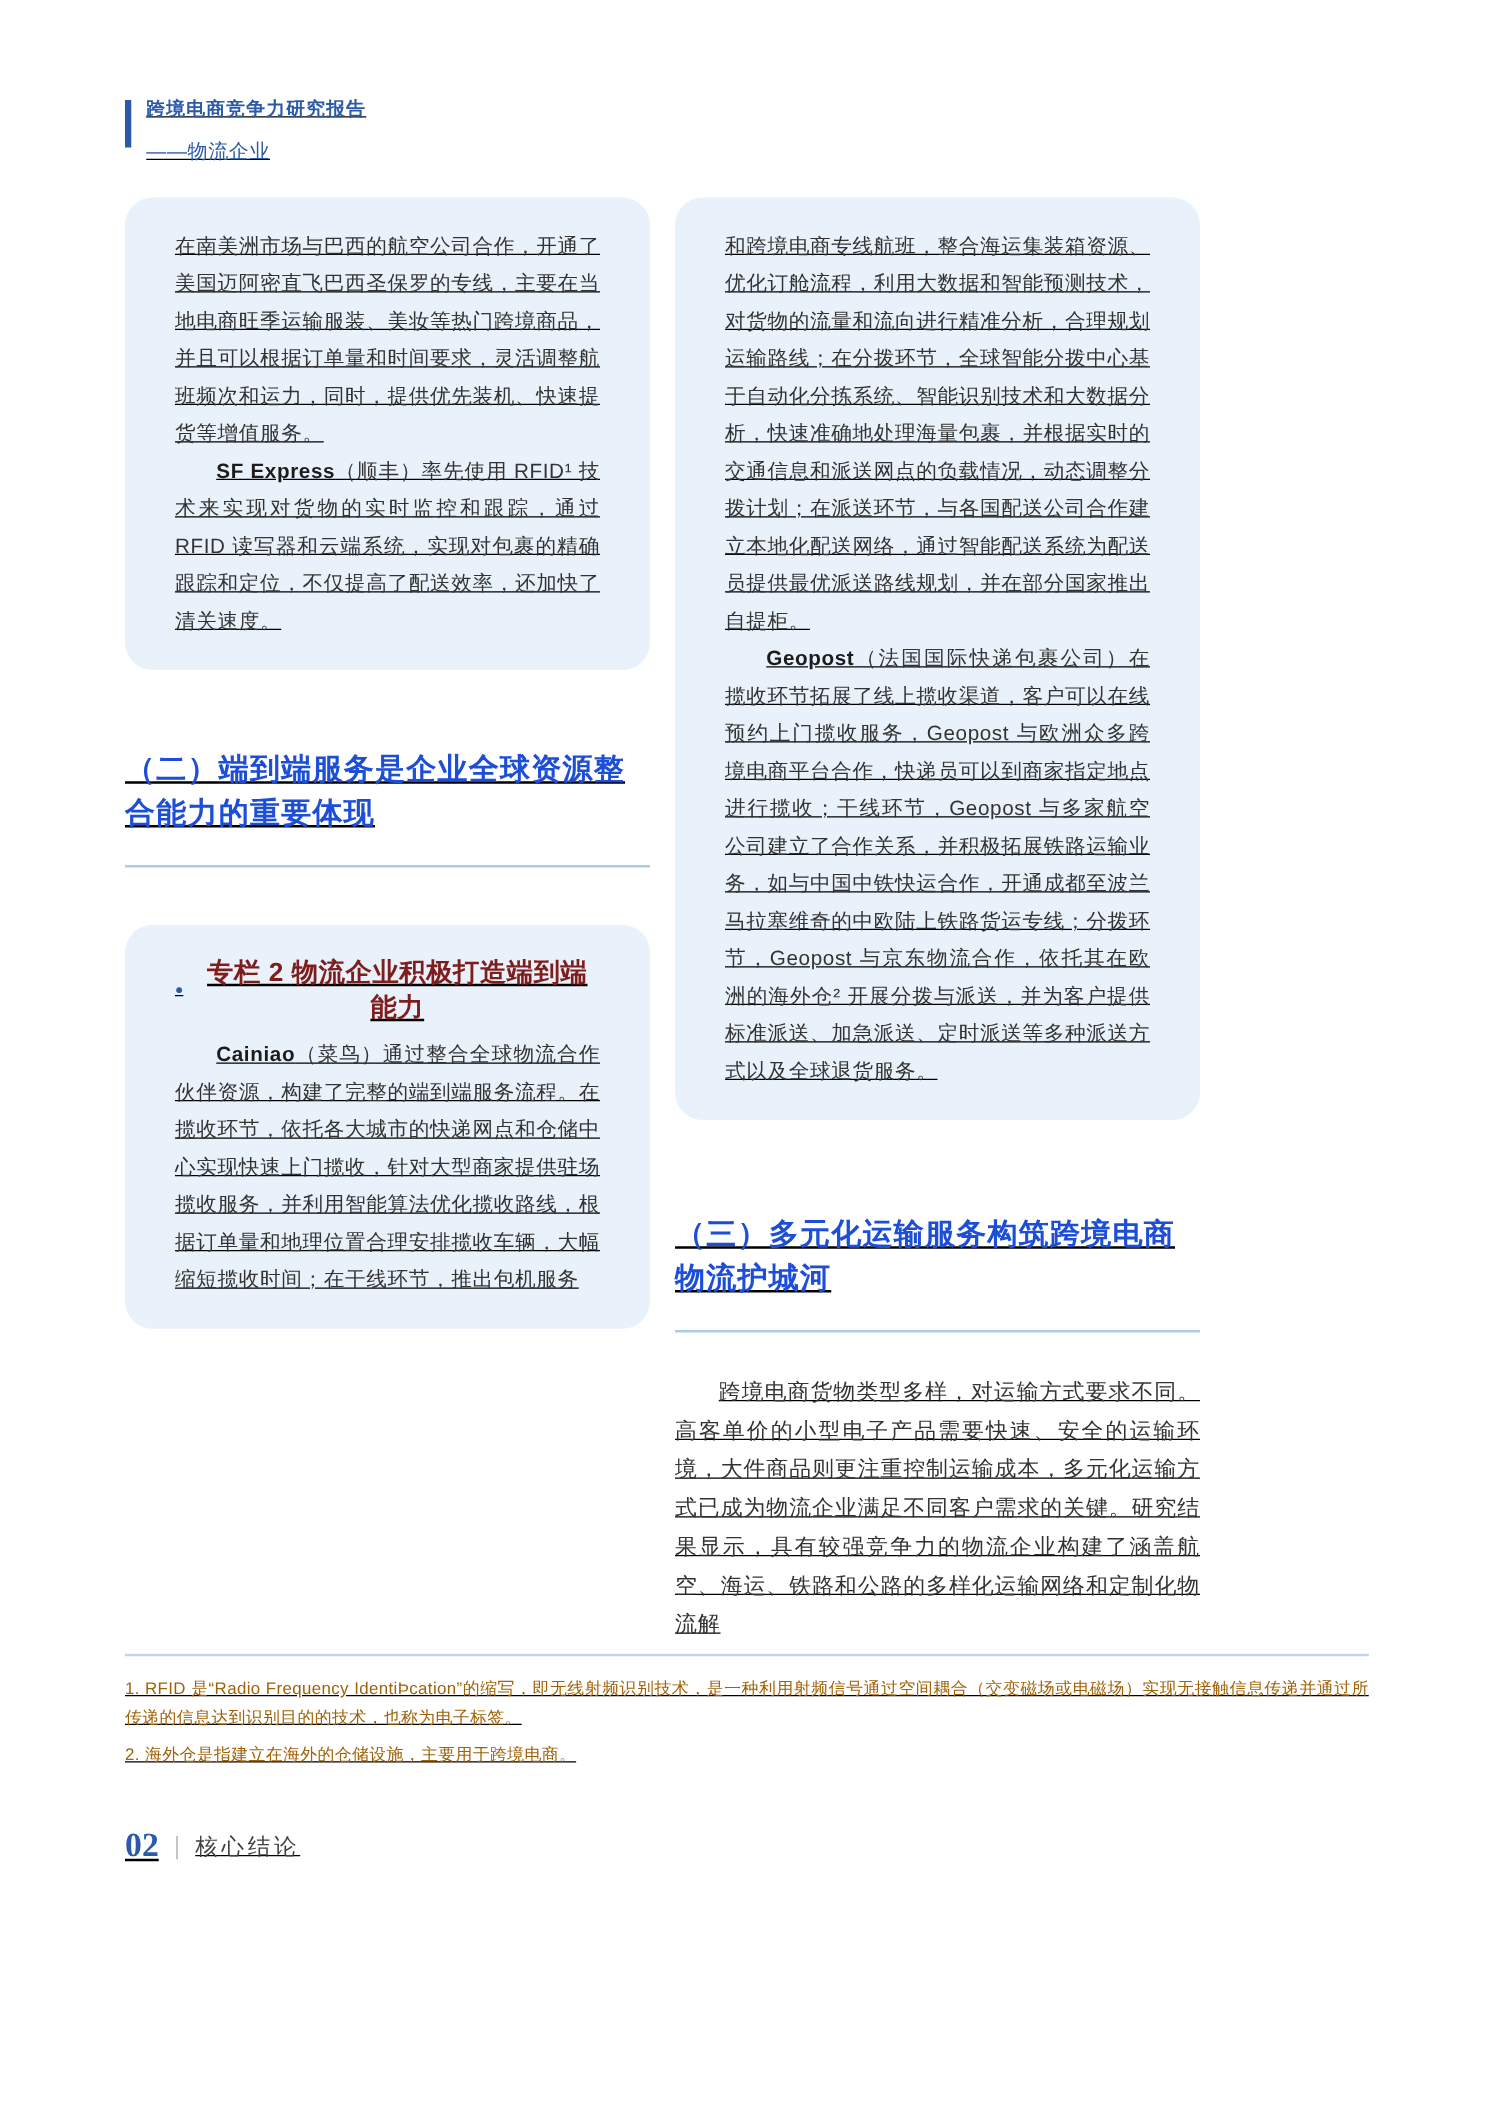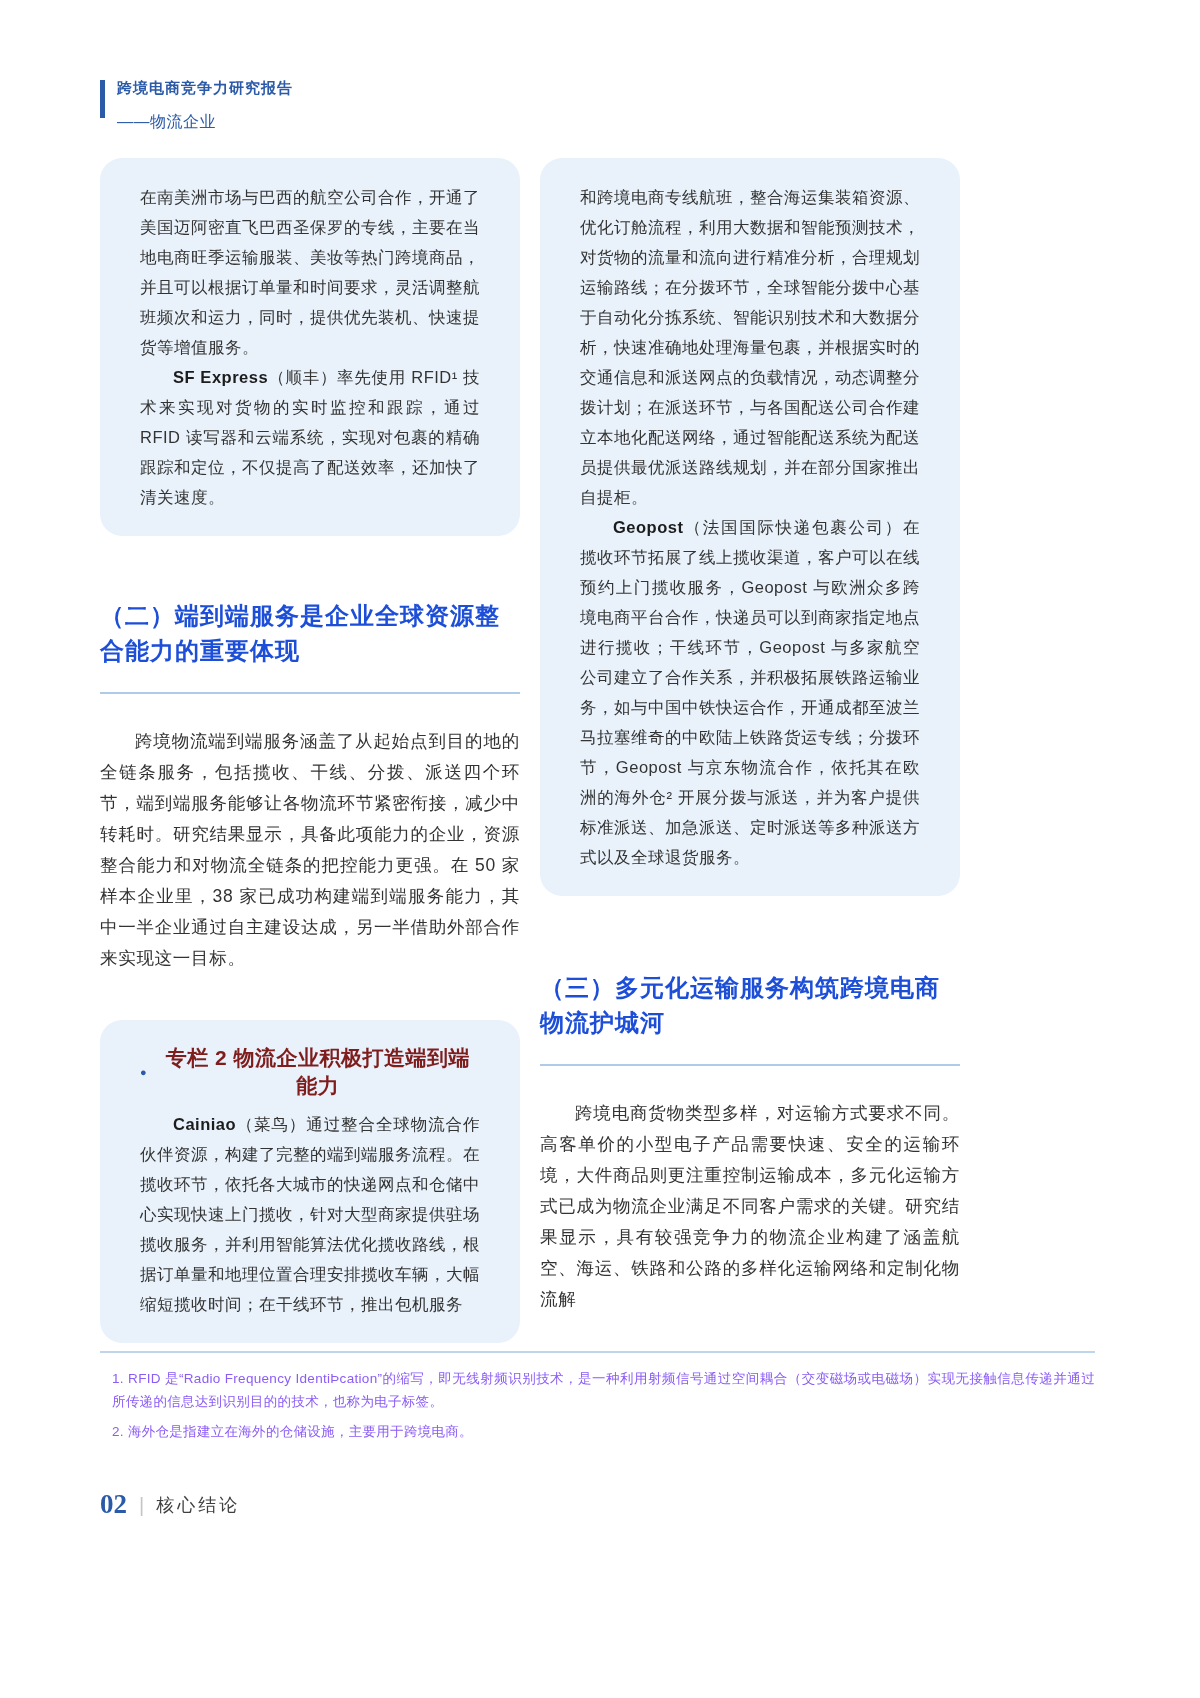--- a/index.html
+++ b/index.html
@@ -9,20 +9,21 @@
     font-family: "Liberation Sans", "DejaVu Sans", sans-serif;
     -webkit-font-smoothing: antialiased;
   }
   .page {
     position: relative;
     width: 1200px;
     height: 1698px;
     padding: 78px 105px 0 100px;
     background: #ffffff;
     overflow: hidden;
+    text-decoration: underline;
   }
 
   
   .page-header { display: flex; align-items: flex-start; gap: 12px; height: 44px; }
   .accent-bar { width: 5px; height: 38px; background: #2B5AA8; margin-top: 2px; flex: 0 0 5px; }
   .ht1 { color: #2B5AA8; font-weight: bold; font-size: 15px; line-height: 20px; letter-spacing: 1px; }
   .ht2 { color: #2B5AA8; font-size: 16px; line-height: 20px; margin-top: 14px; letter-spacing: 0.5px; }
 
   
   .columns { display: flex; gap: 20px; width: 887px; margin-top: 36px; }
@@ -66,24 +67,24 @@
   
   .column-box { margin-top: 46px; }
   .box-title { display: flex; align-items: center; gap: 9px; margin-bottom: 9px; }
   .bullet { color: #2B5AA8; font-size: 11px; line-height: 1; }
   .box-title-text { color: #7f1d1d; font-weight: bold; font-size: 21px; letter-spacing: 0.5px; text-align: center; }
 
   
   .footnote-divider { margin-top: 8px; height: 2px; background: #BFD5EB; width: 100%; }
   .footnotes { margin-top: 14px; }
   .footnote {
-    margin: 0 0 7px 12px;
+    margin: 0 0 7px 0;
     font-size: 13.5px;
     line-height: 23px;
-    color: #8b5cf6;
+    color: #a16207;
     letter-spacing: 0.3px;
     text-align: justify;
   }
 
   
   .page-footer { margin-top: 48px; display: flex; align-items: center; gap: 12px; }
   .page-num {
     font-family: "Liberation Serif", "DejaVu Serif", serif;
     font-weight: bold;
     font-size: 27px;
@@ -111,21 +112,20 @@
     <section class="col col-left">
 
       <div class="info-box">
         <p class="box-para">在南美洲市场与巴西的航空公司合作，开通了美国迈阿密直飞巴西圣保罗的专线，主要在当地电商旺季运输服装、美妆等热门跨境商品，并且可以根据订单量和时间要求，灵活调整航班频次和运力，同时，提供优先装机、快速提货等增值服务。</p>
         <p class="box-para indent"><strong class="lead">SF Express</strong><span>（顺丰）率先使用 RFID¹ 技术来实现对货物的实时监控和跟踪，通过 RFID 读写器和云端系统，实现对包裹的精确跟踪和定位，不仅提高了配送效率，还加快了清关速度。</span></p>
       </div>
 
       <h2 class="section-heading">（二）端到端服务是企业全球资源整合能力的重要体现</h2>
       <div class="heading-rule"></div>
 
-      <p class="body-para indent">跨境物流端到端服务涵盖了从起始点到目的地的全链条服务，包括揽收、干线、分拨、派送四个环节，端到端服务能够让各物流环节紧密衔接，减少中转耗时。研究结果显示，具备此项能力的企业，资源整合能力和对物流全链条的把控能力更强。在 50 家样本企业里，38 家已成功构建端到端服务能力，其中一半企业通过自主建设达成，另一半借助外部合作来实现这一目标。</p>
 
       <div class="info-box column-box">
         <div class="box-title">
           <span class="bullet">●</span>
           <span class="box-title-text">专栏 2 物流企业积极打造端到端能力</span>
         </div>
         <p class="box-para indent"><strong class="lead">Cainiao</strong><span>（菜鸟）通过整合全球物流合作伙伴资源，构建了完整的端到端服务流程。在揽收环节，依托各大城市的快递网点和仓储中心实现快速上门揽收，针对大型商家提供驻场揽收服务，并利用智能算法优化揽收路线，根据订单量和地理位置合理安排揽收车辆，大幅缩短揽收时间；在干线环节，推出包机服务</span></p>
       </div>
 
     </section>

